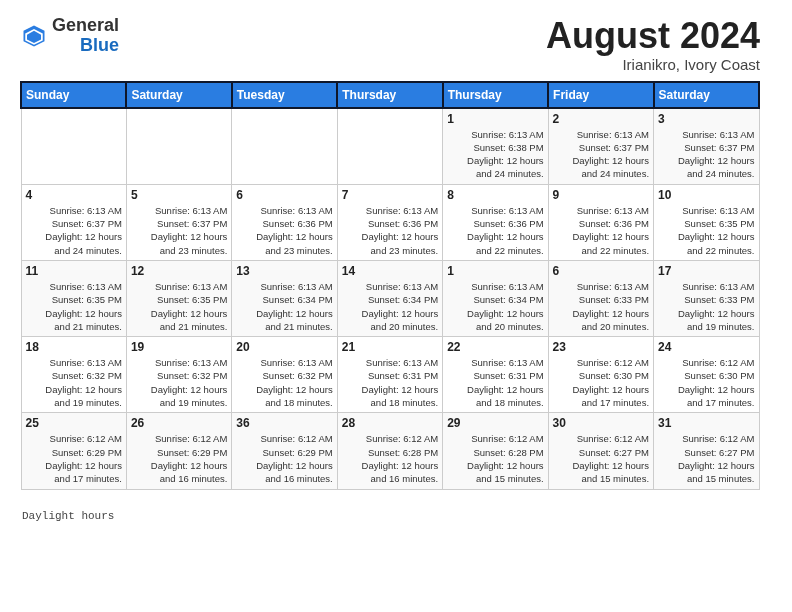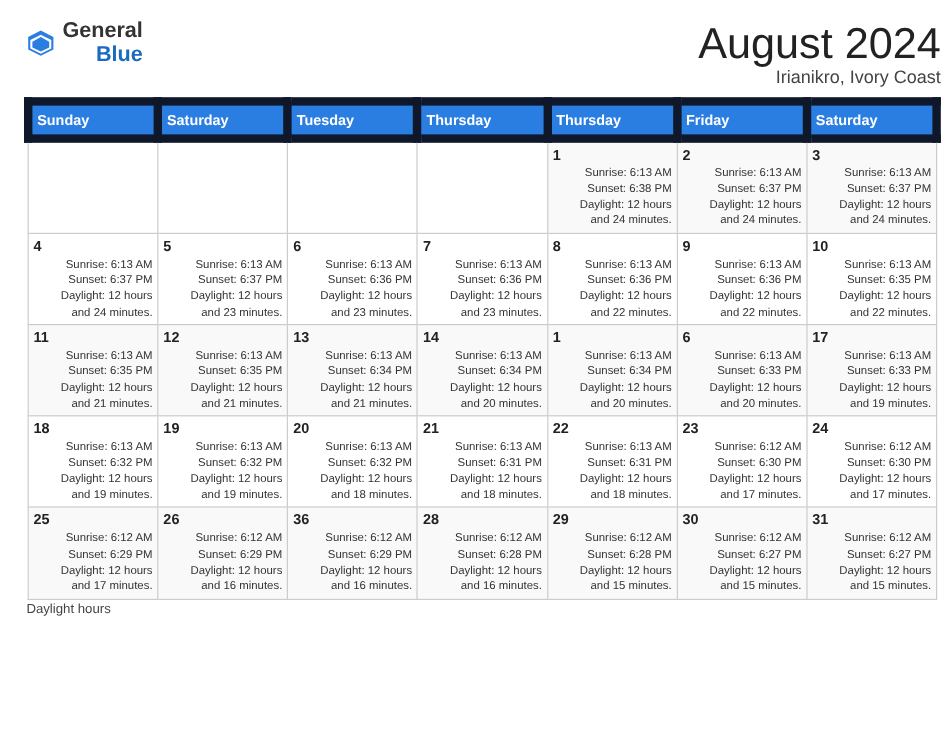--- a/index.html
+++ b/index.html
@@ -6,21 +6,21 @@
     body {
       font-family: Arial, sans-serif;
       background: #fff;
       width: 792px;
       height: 612px;
       overflow: hidden;
     }
     .page {
       width: 792px;
       height: 475px;
-      padding: 16px 8px 10px 20px;
+      padding: 16px 32px 10px 20px;
       display: flex;
       flex-direction: column;
     }
     .header {
       display: flex;
       justify-content: space-between;
       align-items: flex-start;
       margin-bottom: 8px;
     }
     .logo {
@@ -37,42 +37,42 @@
     .logo-text .blue { color: #1a6bbf; margin-left: 28px; }
     .logo-icon {
       width: 28px;
       height: 28px;
     }
     .title-block {
       text-align: right;
     }
     .main-title {
       font-size: 36px;
-      font-weight: normal;
+      font-weight: bold;
       color: #222;
       line-height: 1.1;
     }
     .subtitle {
       font-size: 15px;
       color: #444;
     }
     .calendar {
       width: 100%;
       border-collapse: collapse;
       flex: 1;
       font-size: 10px;
     }
     .calendar thead th {
       background: #2a7de1;
       color: #fff;
       font-size: 12px;
       font-weight: bold;
       padding: 5px 4px;
       text-align: left;
-      border: 7px solid #0f172a;
+      border: 2px solid #0f172a;
     }
     .calendar tbody td {
       border: 1px solid #ccc;
       vertical-align: top;
       padding: 3px 4px;
       width: calc(100% / 7);
       background: #fff;
       min-height: 72px;
       height: 72px;
     }
@@ -94,22 +94,23 @@
       font-size: 9.5px;
       line-height: 1.4;
       text-align: right;
     }
     .empty-cell {
       background: #fff !important;
     }
     .footer-note {
       font-size: 11px;
       color: #444;
-      margin-top: 2px;
+      margin-top: 20px;
       padding-left: 2px;
+      font-family: Liberation Mono, monospace;
     }
   </style>
 </head>
 <body>
 
 <div class="page">
   <div class="header">
     <div class="logo">
       <svg class="logo-icon" viewBox="0 0 32 32">
         <polygon points="16,4 28,10 28,22 16,28 4,22 4,10" fill="#2a7de1"></polygon>

